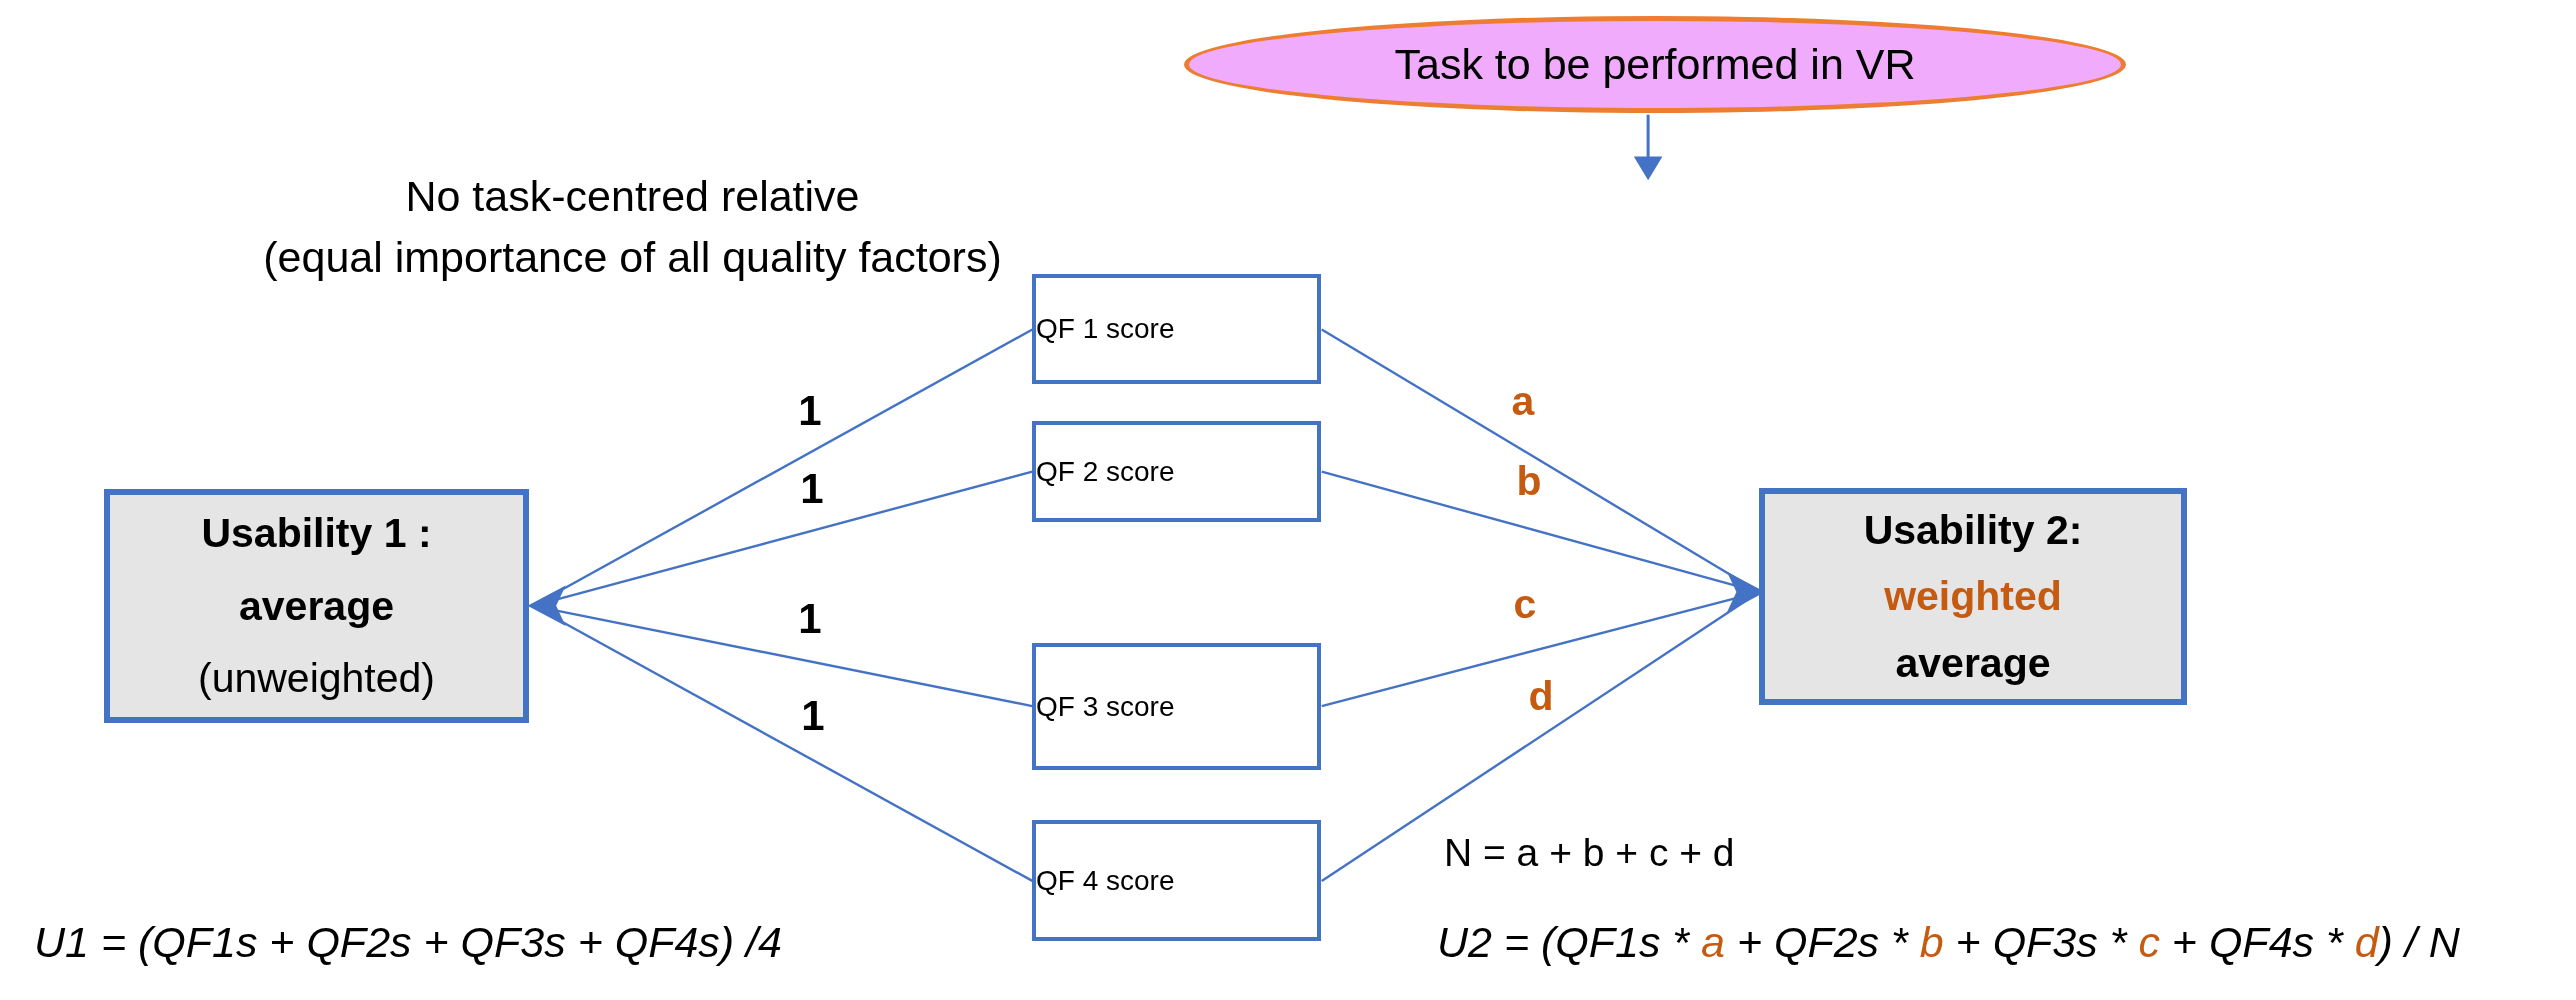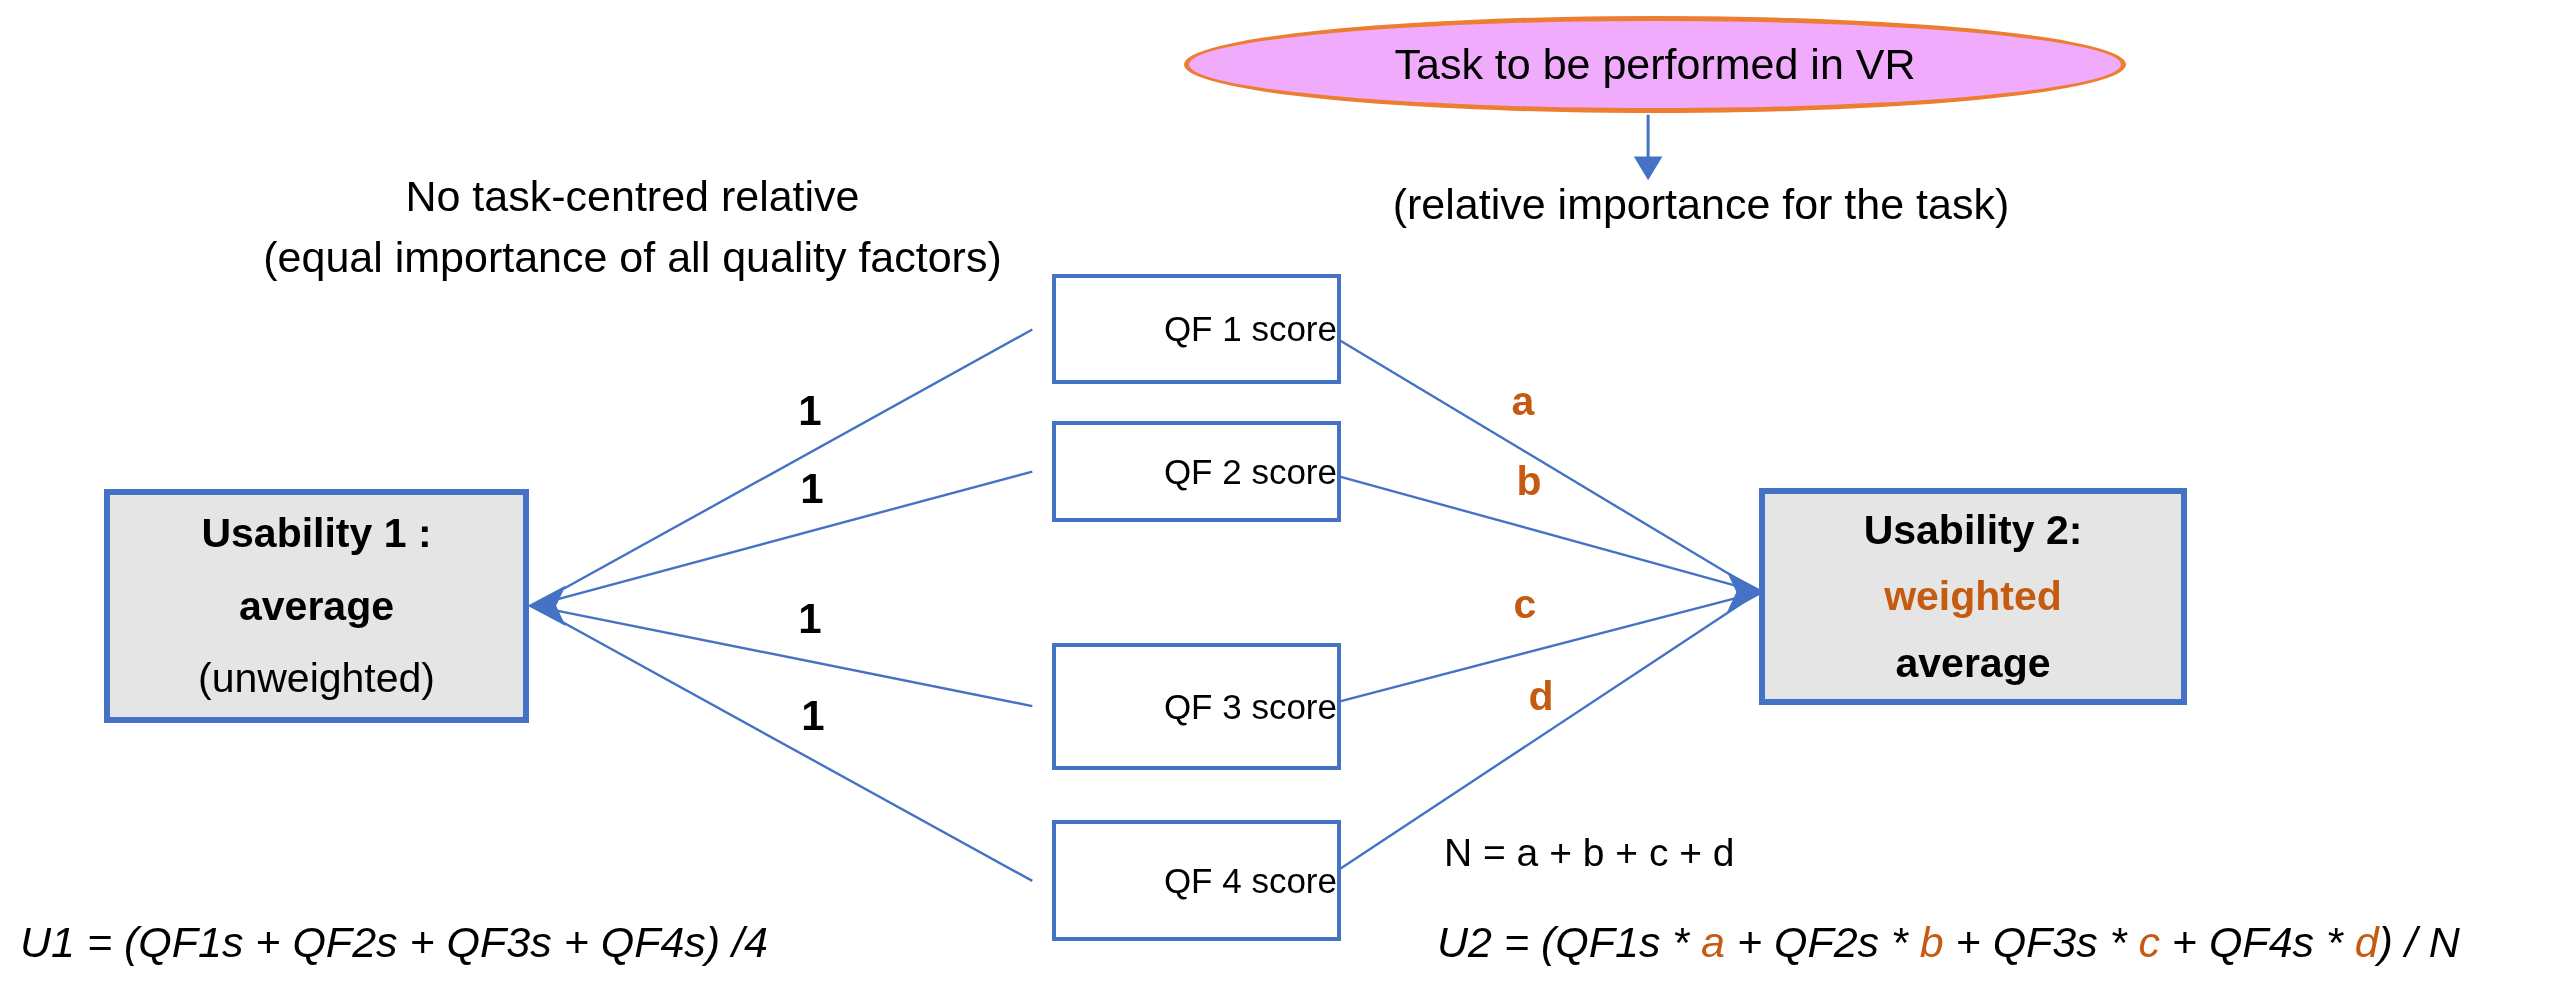--- a/index.html
+++ b/index.html
@@ -33,34 +33,34 @@
     position:absolute;border:6.6px solid var(--blue);box-sizing:border-box;background:#e5e5e5;
     display:flex;flex-direction:column;align-items:center;justify-content:center;
     text-align:center;font-size:41px;line-height:1.78;
   }
   .ubox-left{left:104px;top:489px;width:425px;height:234px;}
   .ubox-right{left:1759px;top:488px;width:428px;height:217px;line-height:1.62;}
   .b{font-weight:bold;}
   .qf{
     position:absolute;left:1032px;width:289px;
     border:4.8px solid var(--blue);box-sizing:border-box;background:#fff;
-    display:flex;align-items:center;justify-content:flex-end;font-size:35px;margin-left:20px;
+    display:flex;align-items:center;justify-content:flex-start;font-size:28px;
   }
   .qf1{top:274px;height:110px;}
   .qf2{top:421px;height:101px;}
   .qf3{top:643px;height:127px;}
   .qf4{top:820px;height:121px;}
   .wlabel{
     position:absolute;transform:translate(-50%,-50%);
     font-size:42px;font-weight:600;
   }
   .wlabel-orange{color:var(--orange-text);font-weight:bold;font-size:41px;}
   .formula{position:absolute;font-size:43px;white-space:pre;}
   .formula-italic{font-style:italic;}
-  .formula-u1{left:20px;top:918px;}
+  .formula-u1{left:34px;top:918px;}
   .formula-n{left:1444px;top:831px;font-size:39px;}
   .formula-u2{left:1437px;top:918px;}
   .formula-u2 .w{color:var(--orange-text);font-style:italic;}
 </style>
 </head>
 <body>
 
 <div id="canvas">
 
   <svg class="wires" viewBox="0 0 4317 1677">
@@ -84,21 +84,20 @@
   <div class="ellipse">
     <span>Task to be performed in VR</span>
   </div>
 
   <div class="heading heading-left">
     <div>No task-centred relative</div>
     <div>(equal importance of all quality factors)</div>
   </div>
 
   <div class="heading heading-right">
-    <div>(relative importance for the task)</div>
   </div>
 
   <div class="ubox ubox-left">
     <div class="b">Usability 1 :</div>
     <div class="b">average</div>
     <div>(unweighted)</div>
   </div>
 
   <div class="ubox ubox-right">
     <div class="b">Usability 2:</div>

